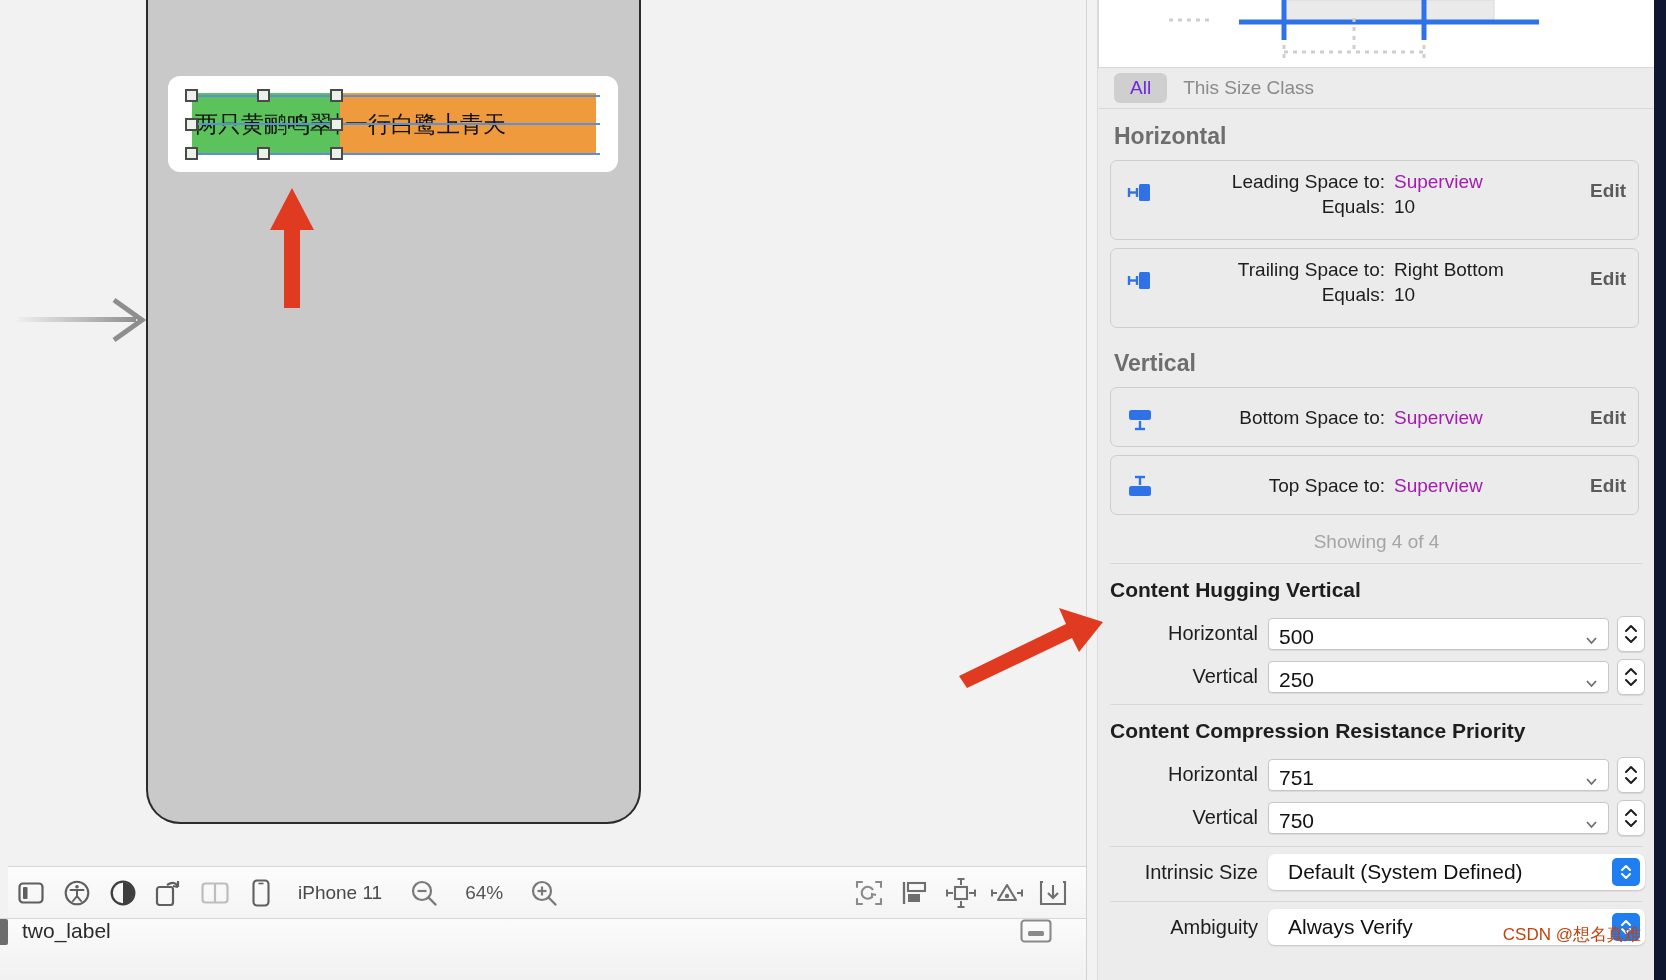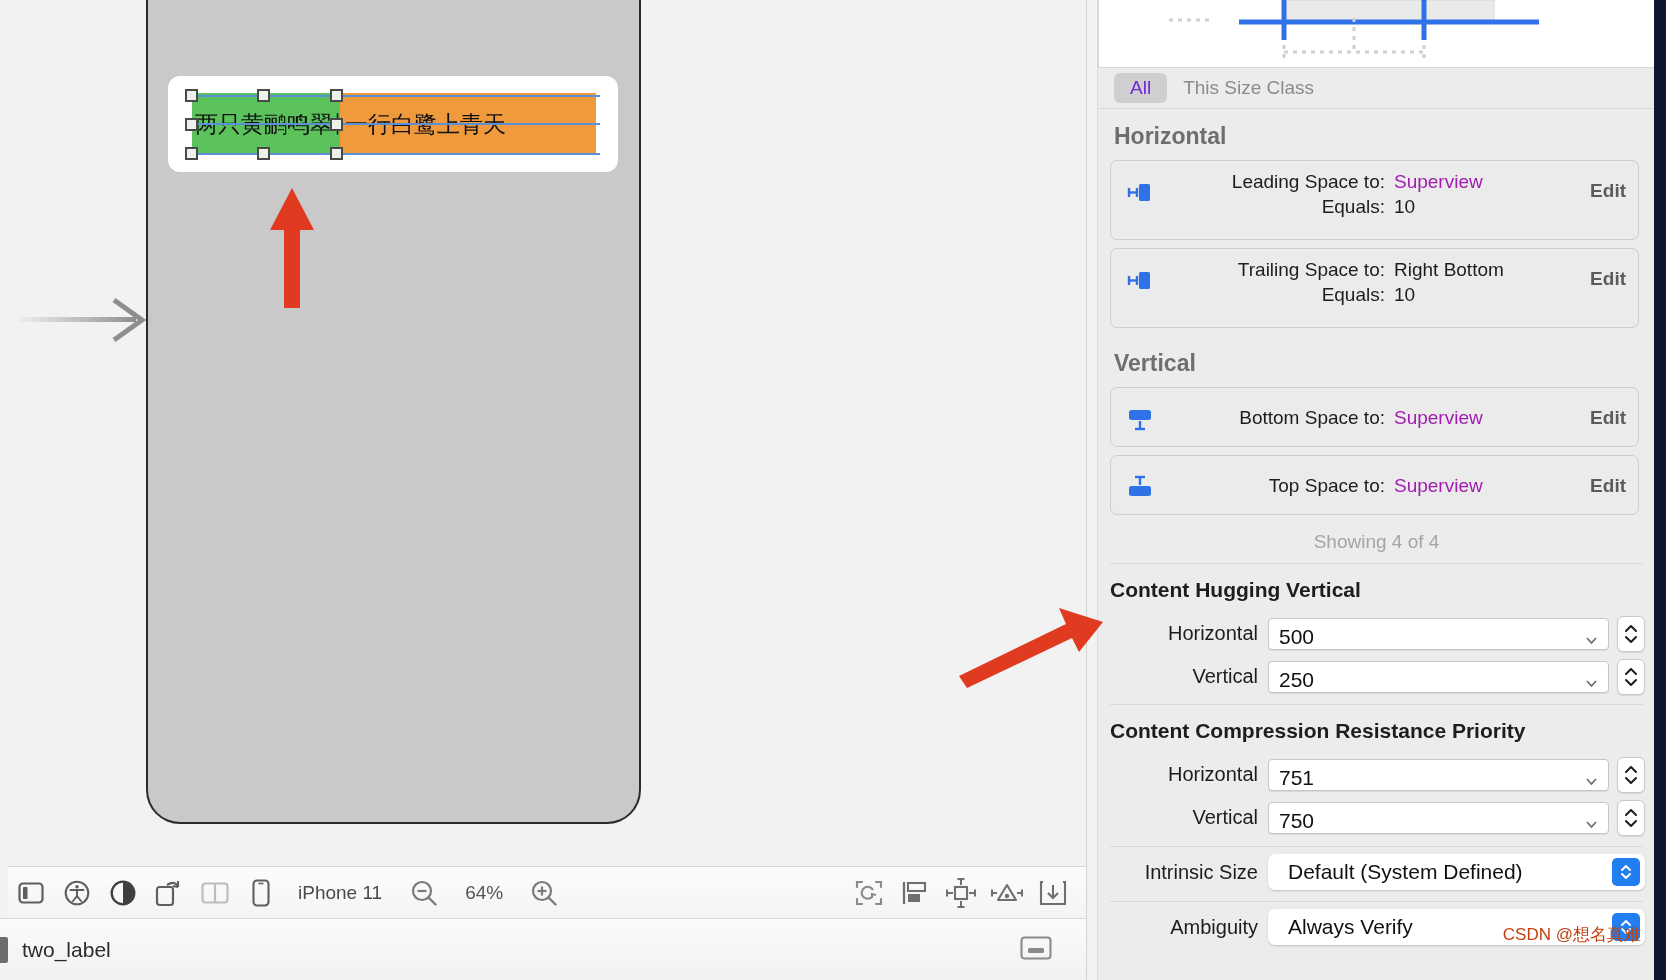--- a/index.html
+++ b/index.html
@@ -81,21 +81,21 @@
   .tb-icon { width: 46px; }
   .tb-device-name { font-size: 19px; color: #4a4a4a; padding: 0 14px; }
   .tb-zoom-val { font-size: 19px; color: #555; width: 64px; text-align: center; }
   .tb-spacer { flex: 1; }
 
   
   .status-bar {
     position: absolute; left: 0; top: 918px; width: 1086px; height: 62px;
     background: linear-gradient(#fbfbfb, #f1f1f1);
     border-top: 1px solid #d8d8d8;
-    display: flex; align-items: center;
+    display: flex; align-items: flex-start;
   }
   .status-doc-icon {
     width: 12px; height: 26px; margin-left: -4px; margin-right: 14px;
     background: #6d6d6d; border-radius: 2px;
   }
   .status-text { font-size: 21px; color: #2b2b2b; }
 
   
   .inspector {
     position: absolute; left: 1086px; top: 0; width: 568px; height: 980px;

